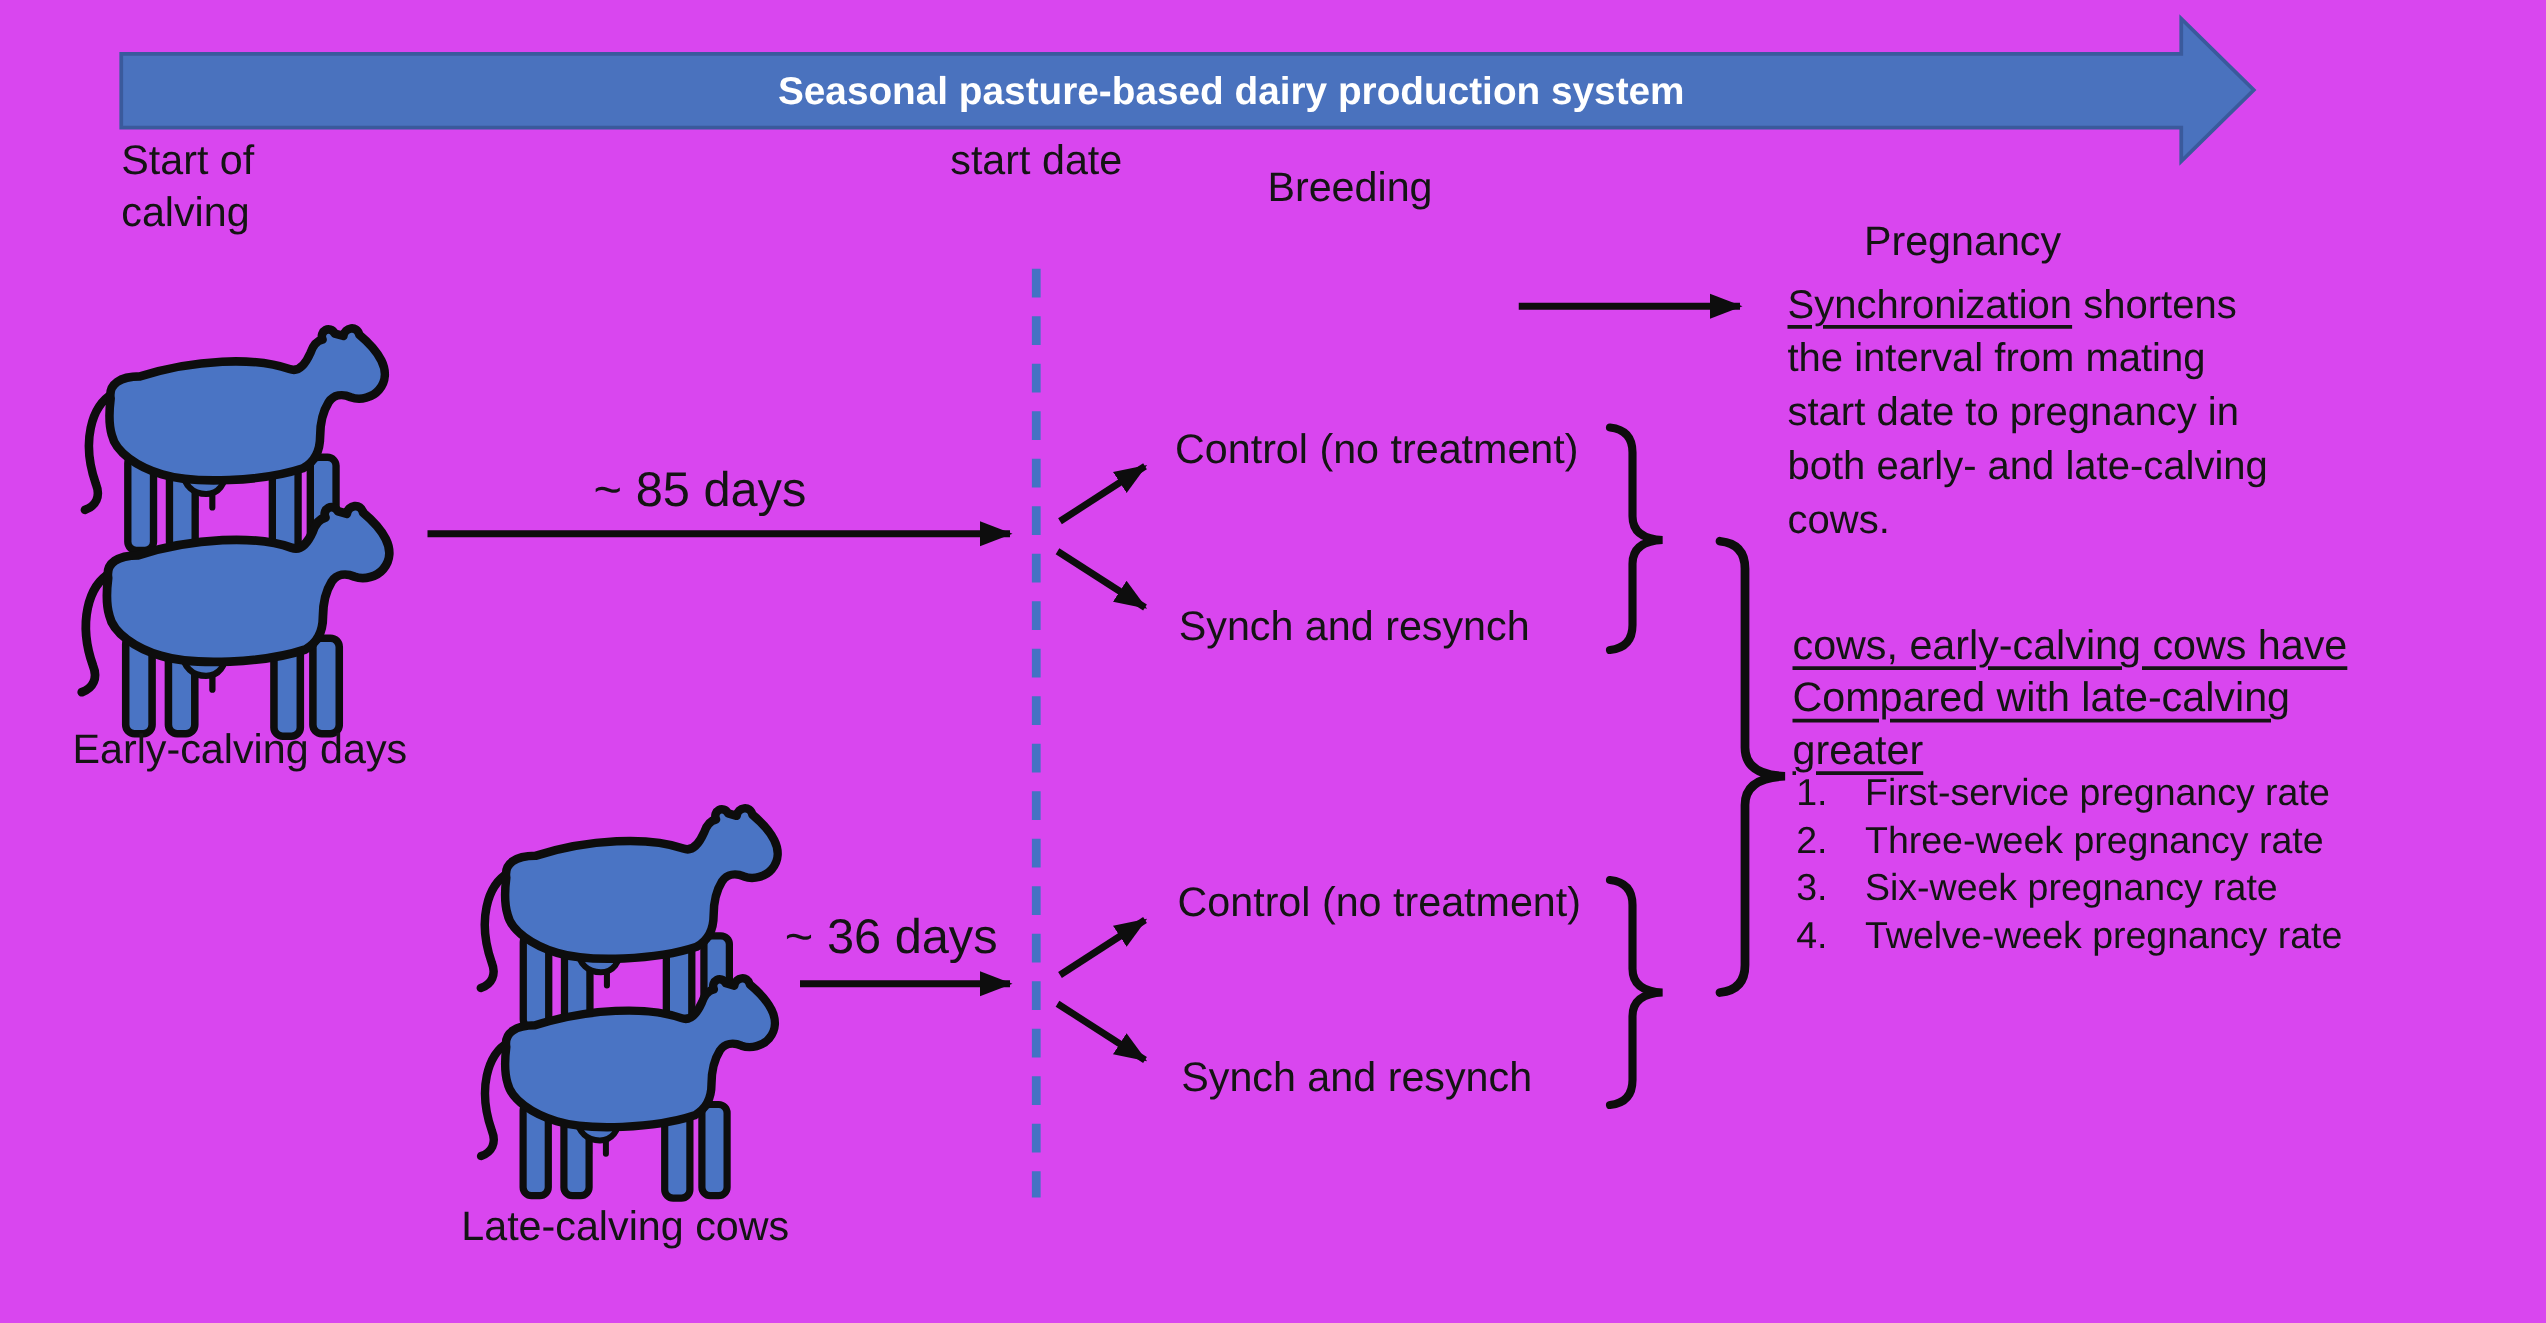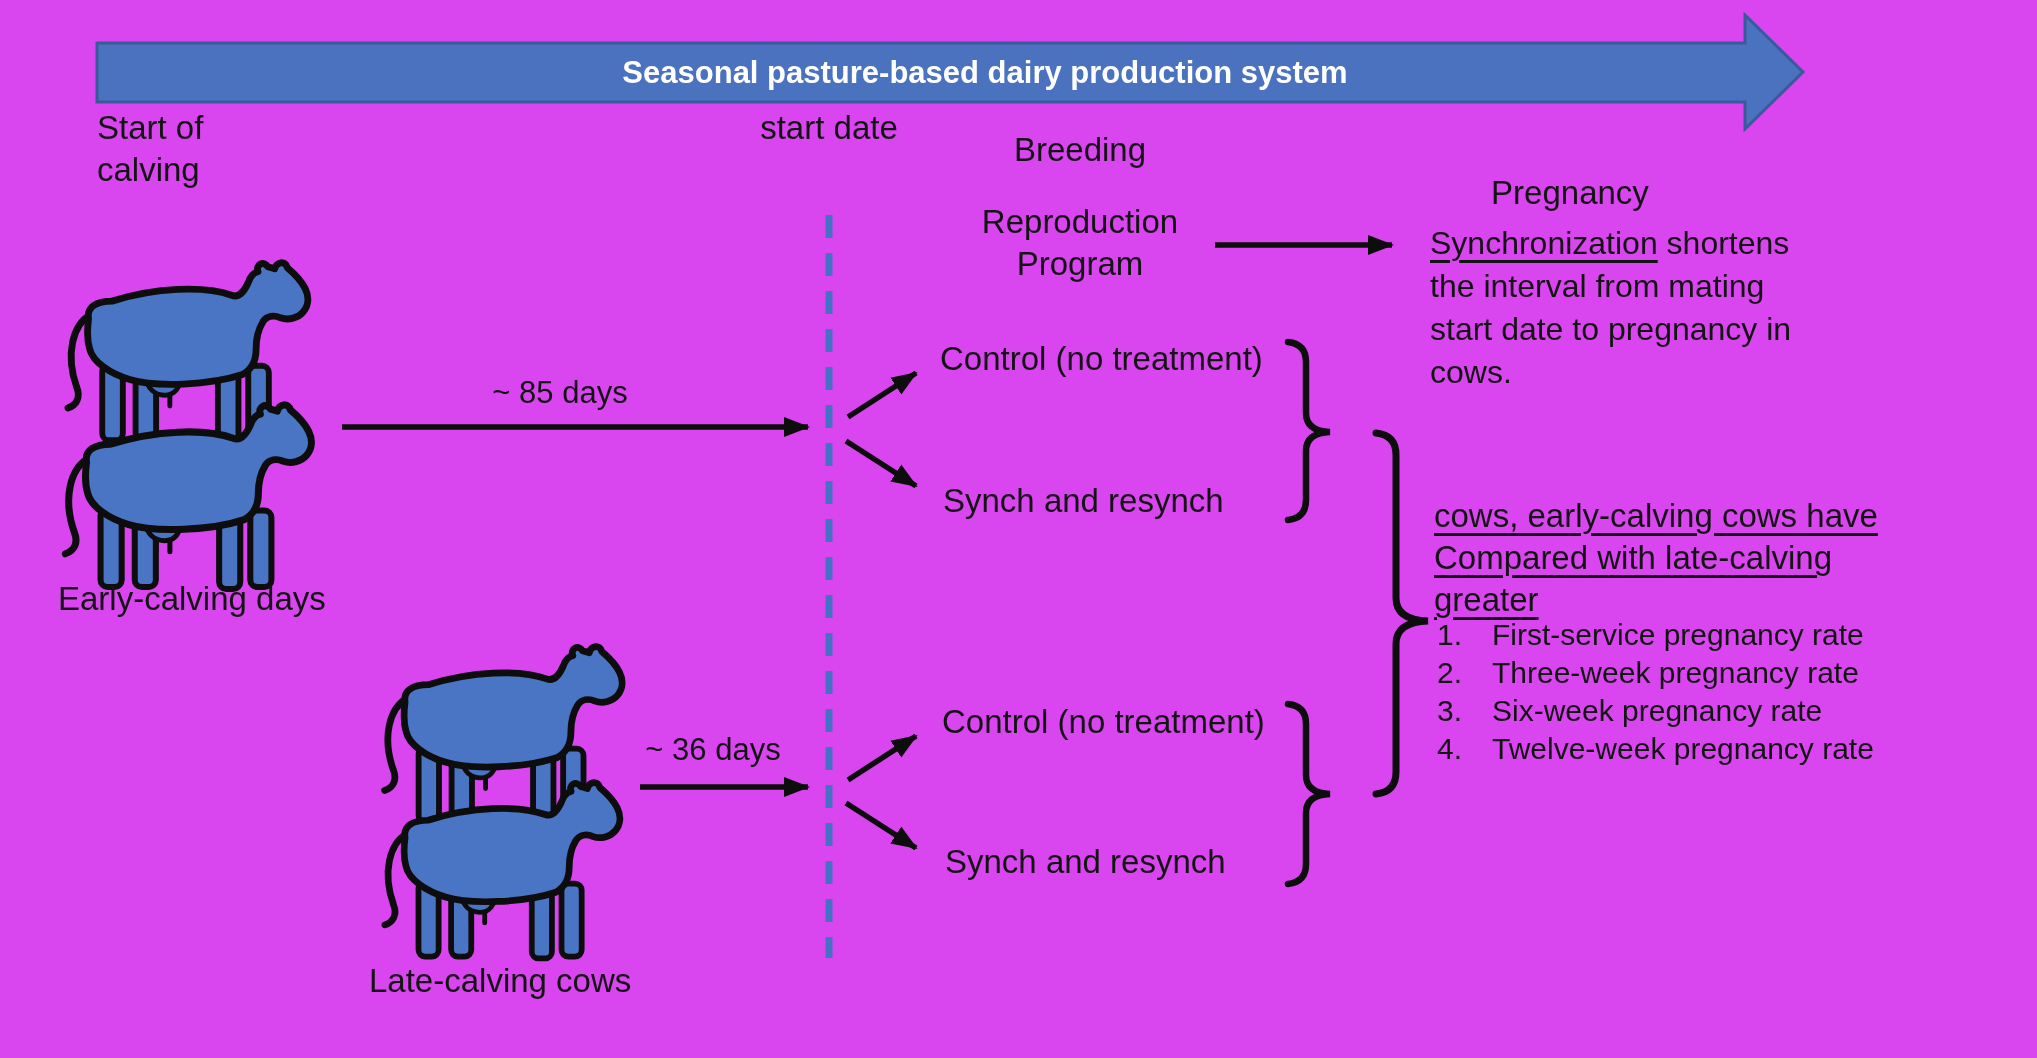--- a/index.html
+++ b/index.html
@@ -5,21 +5,21 @@
   html,body { margin:0; padding:0; background:#ffffff; }
   .canvas {
     position:relative; width:2037px; height:1058px; background:#d946ef;
     font-family:"Liberation Sans", sans-serif; color:#141414; overflow:hidden;padding-left:28px;
   }
   .abs { position:absolute; }
   .t   { white-space:nowrap; }
   .ctr { text-align:center; }
   .f33 { font-size:33px; line-height:42px; }
   .f32 { font-size:32px; line-height:43px; }
-  .f31 { font-size:31px; line-height:40px; }
+  .f31 { font-size:39px; line-height:40px; }
   .f30 { font-size:30px; line-height:38px; }
   .banner-text {
     color:#ffffff; font-weight:bold; font-size:31px;
     display:flex; align-items:center; justify-content:center;
     padding-left:64px;
   }
   .u  { text-decoration:underline; text-decoration-thickness:2.5px; text-underline-offset:6px; }
   .listrow { display:flex; height:38px; align-items:center; }
   .listnum { width:55px; flex:0 0 55px; }
   svg.layer { position:absolute; left:0; top:0; }
@@ -103,29 +103,26 @@
   <div class="abs f33" style="left:97px; top:107px;">
     <div class="t">Start of</div>
     <div class="t">calving</div>
   </div>
   <div class="abs f33 ctr" style="left:679px; top:107px; width:300px;">
     <div class="t">start date</div>
   </div>
   <div class="abs f33 ctr t" style="left:930px; top:129px; width:300px;">Breeding</div>
   <div class="abs f33 ctr t" style="left:1420px; top:129px; width:300px;margin-top:43px;">Pregnancy</div>
 
-  <div class="abs f33 ctr" style="left:905px; top:201px; width:350px;">
-    <div class="t">Reproduction</div>
-    <div class="t">Program</div>
-  </div>
 
   <div class="abs f32" style="left:1430px; top:222px;">
     <div class="t"><span class="u">Synchronization</span><span> shortens</span></div>
     <div class="t">the interval from mating</div>
     <div class="t">start date to pregnancy in</div>
+    <div class="t">both early- and late-calving</div>
     <div class="t">cows.</div>
   </div>
 
   <div class="abs f31 ctr t" style="left:460px; top:373px; width:200px;">~ 85 days</div>
   <div class="abs f31 ctr t" style="left:613px; top:730px; width:200px;">~ 36 days</div>
 
   <div class="abs f33 t" style="left:940px; top:338px;">Control (no treatment)</div>
   <div class="abs f33 t" style="left:943px; top:480px;">Synch and resynch</div>
 
   <div class="abs f33 t" style="left:942px; top:701px;">Control (no treatment)</div>

